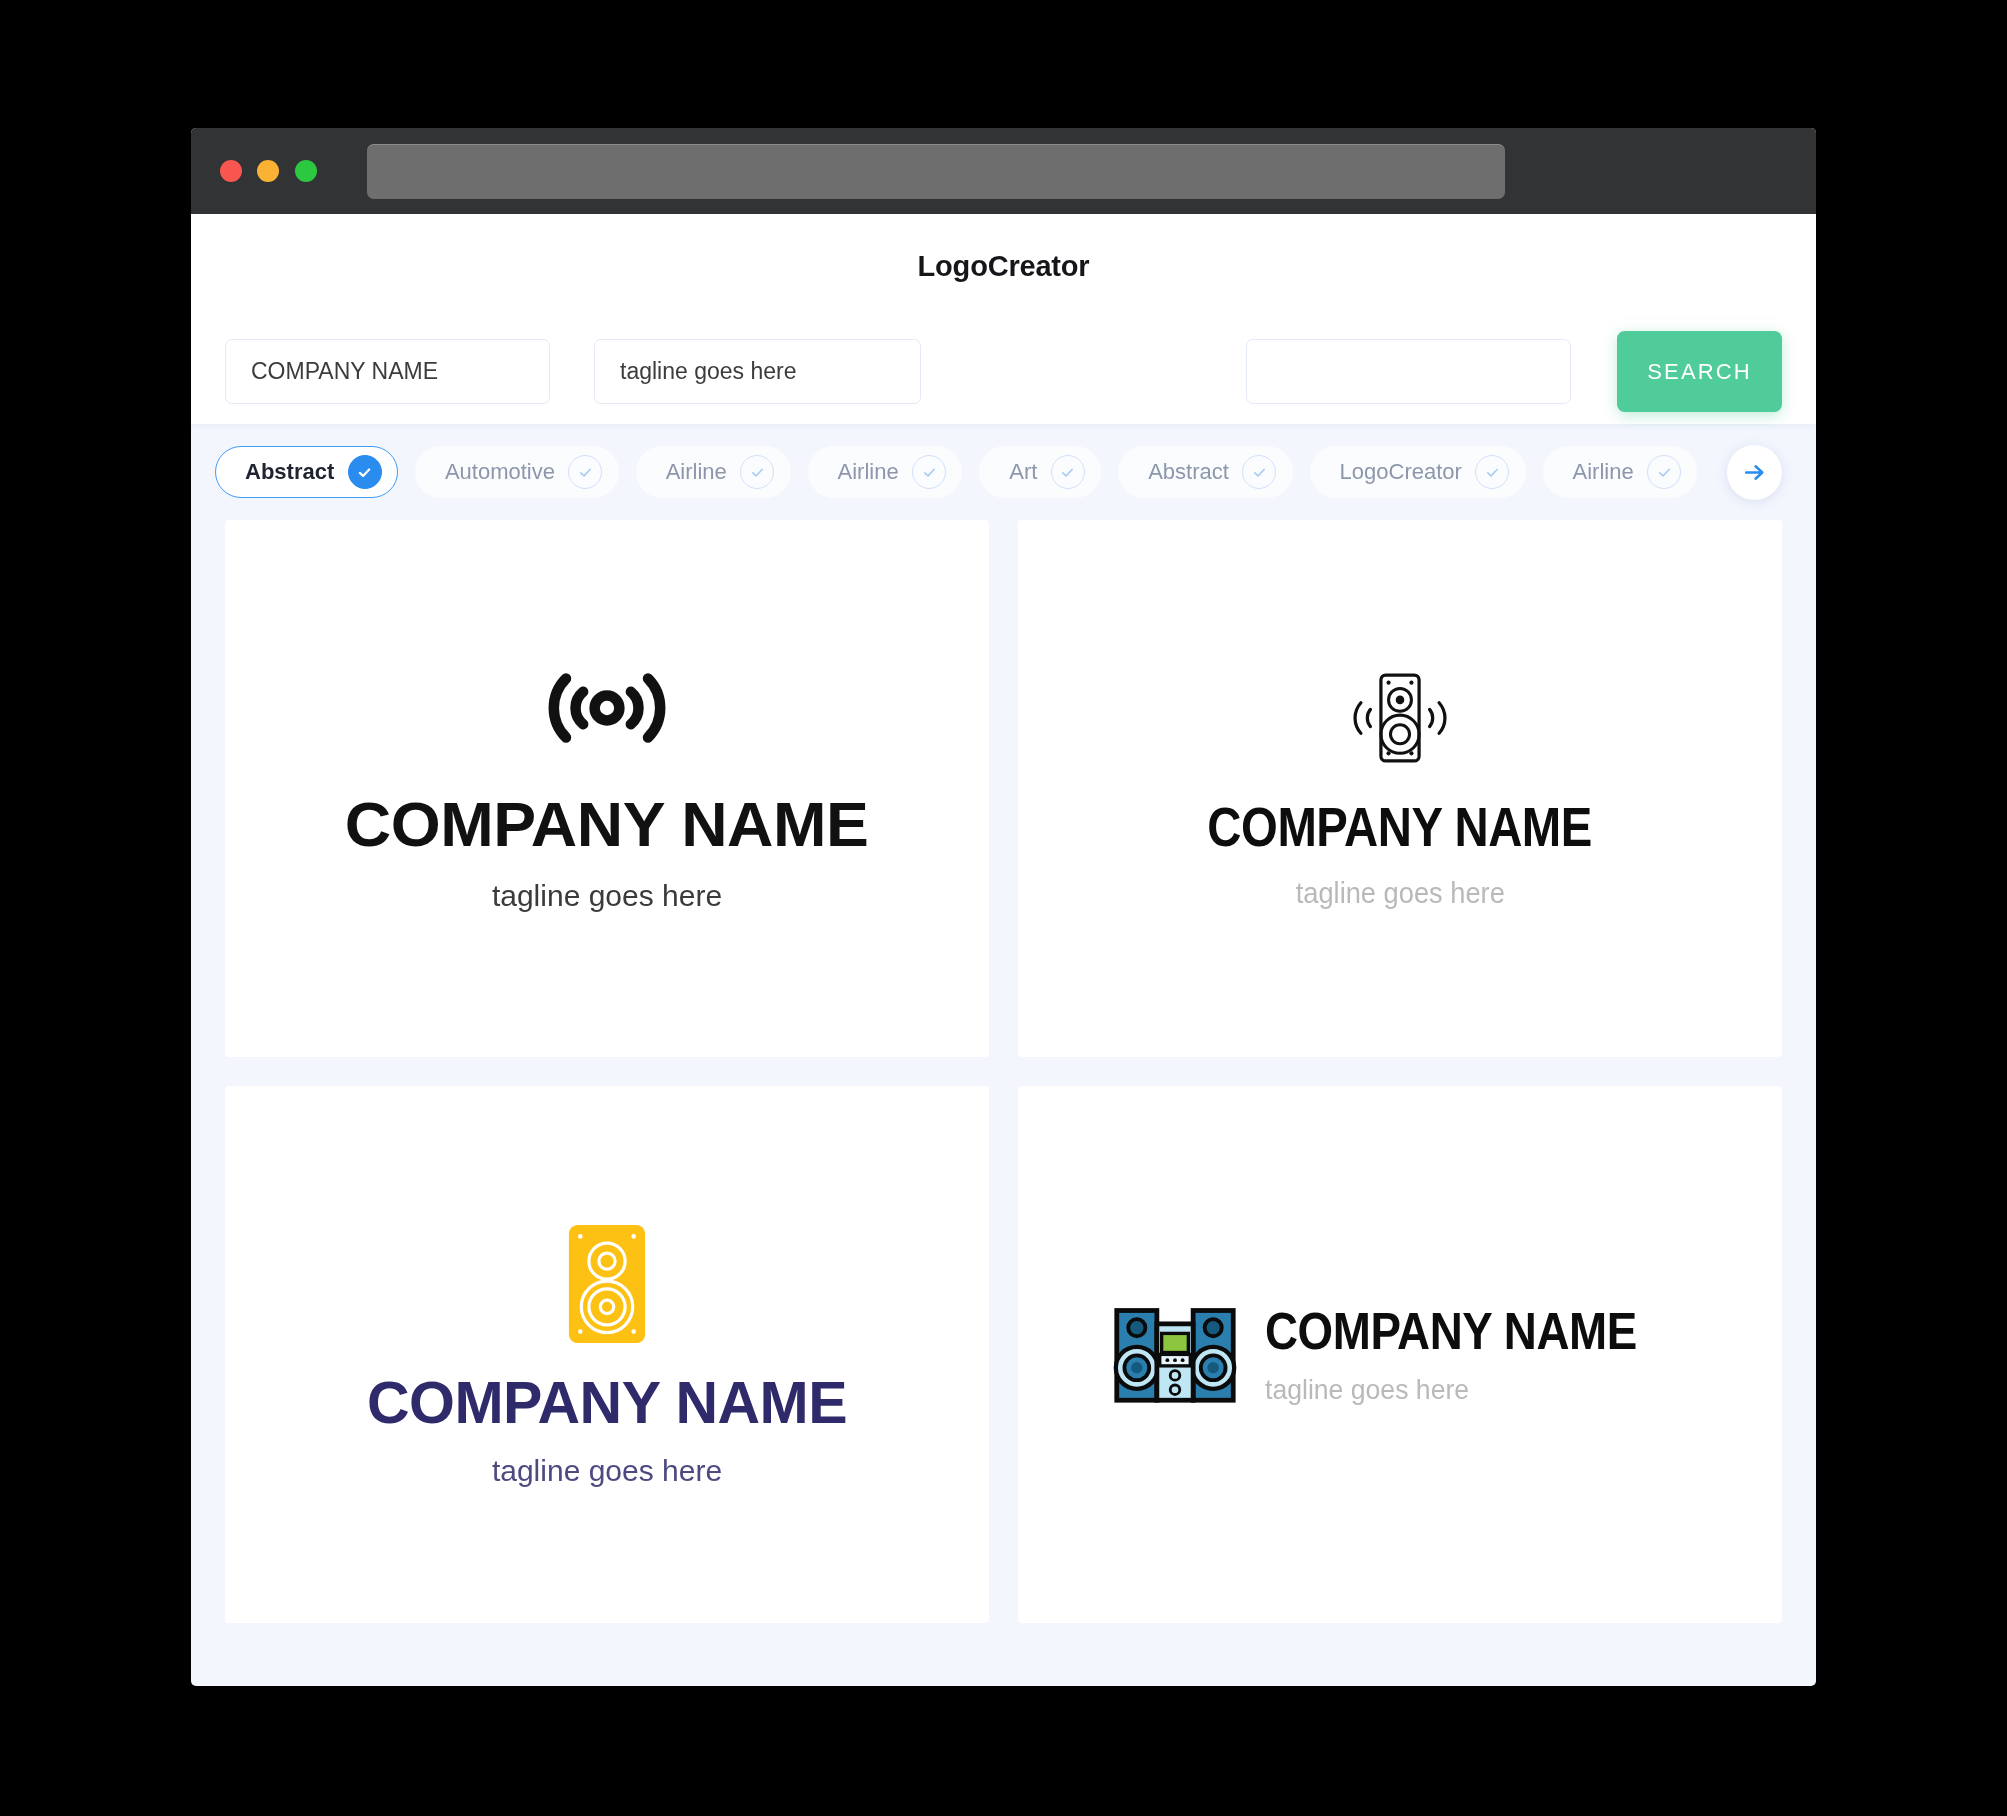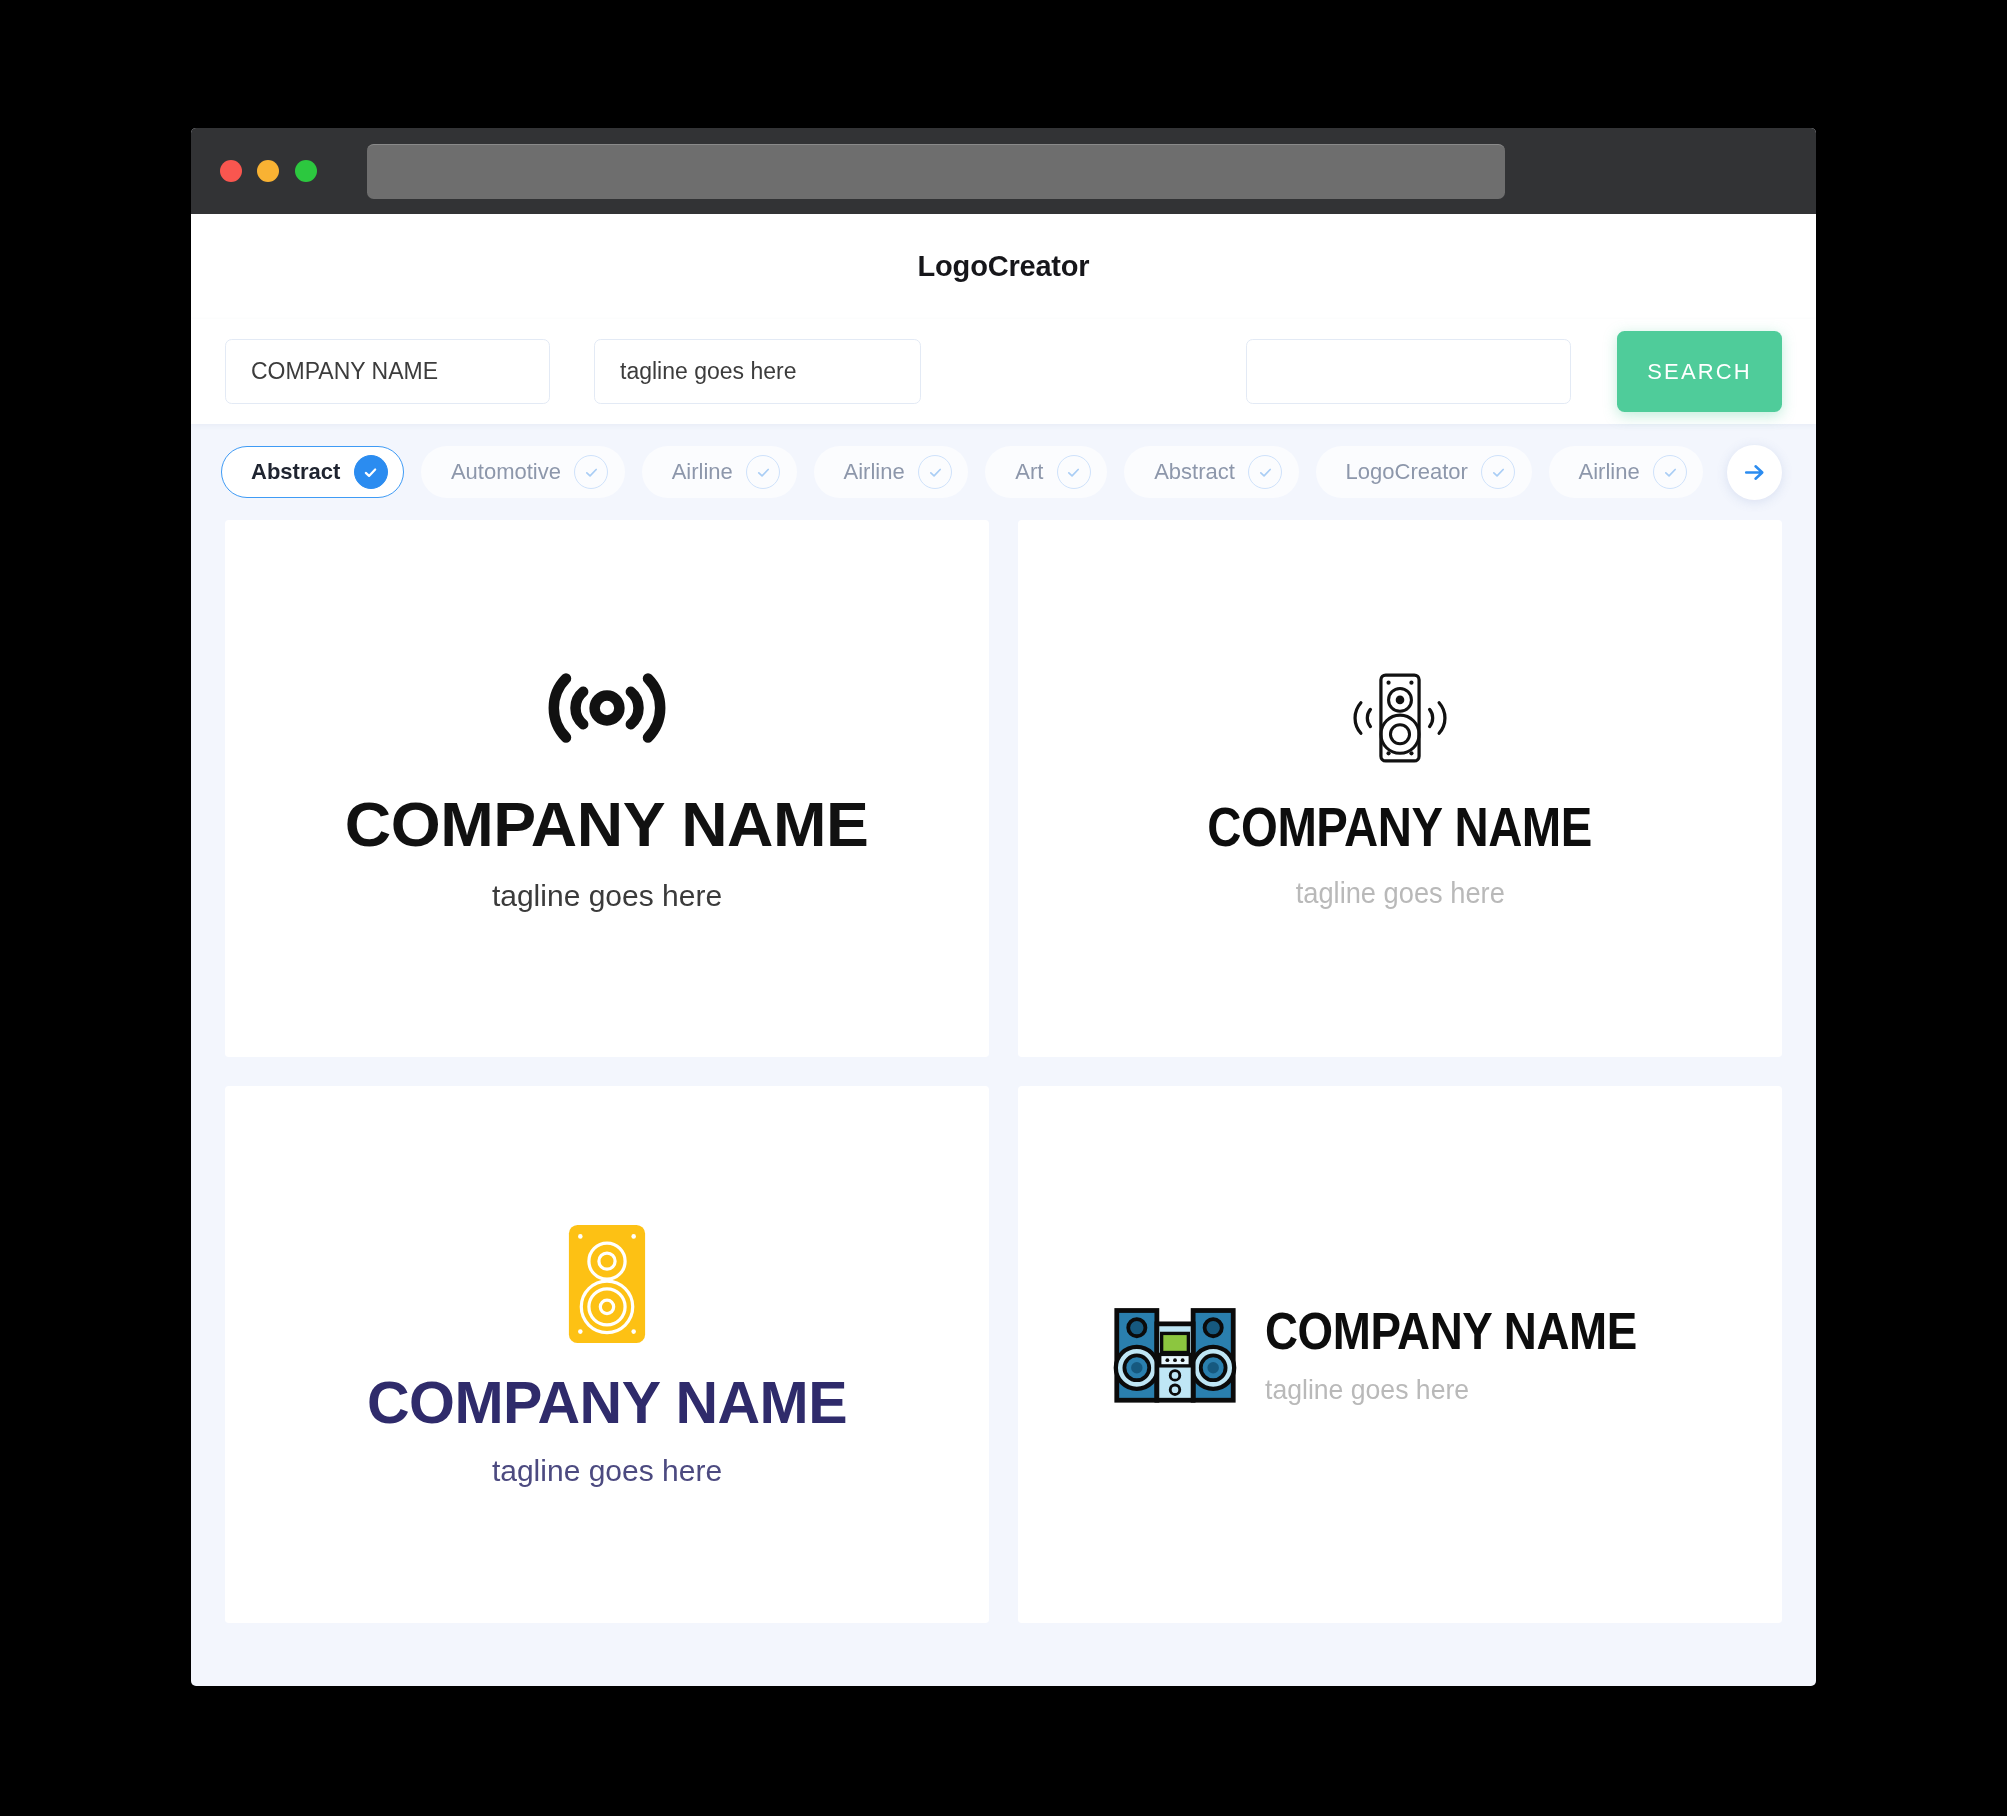--- a/index.html
+++ b/index.html
@@ -102,21 +102,21 @@
     font-family: "Liberation Sans", sans-serif;
     cursor: pointer;
     box-shadow: 0 3.8px 13.4px rgba(79,204,154,.35);
   }
 
   
   .categories {
     height: 96px;
     display: flex;
     align-items: center;
-    padding: 0 30px;
+    padding: 0 24px;
     gap: 17px;
     position: relative;
     overflow: hidden;
   }
   .pill {
     height: 52px;
     border-radius: 26px;
     background: #fbfcfe;
     display: flex;
     align-items: center;

